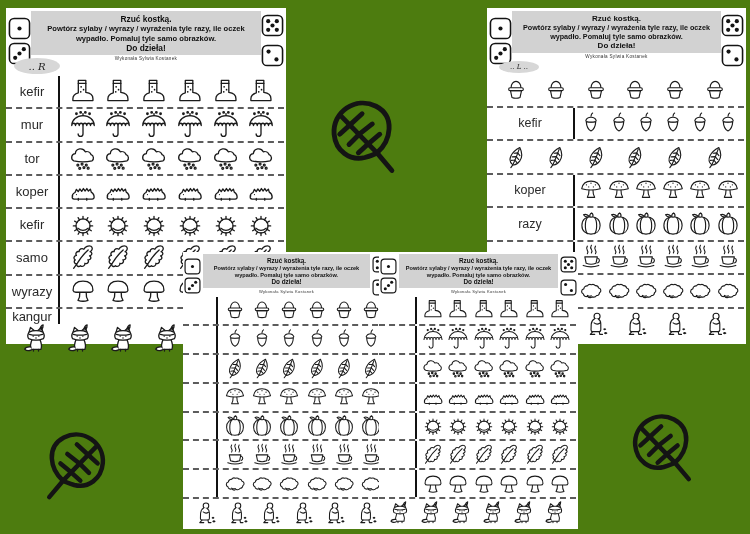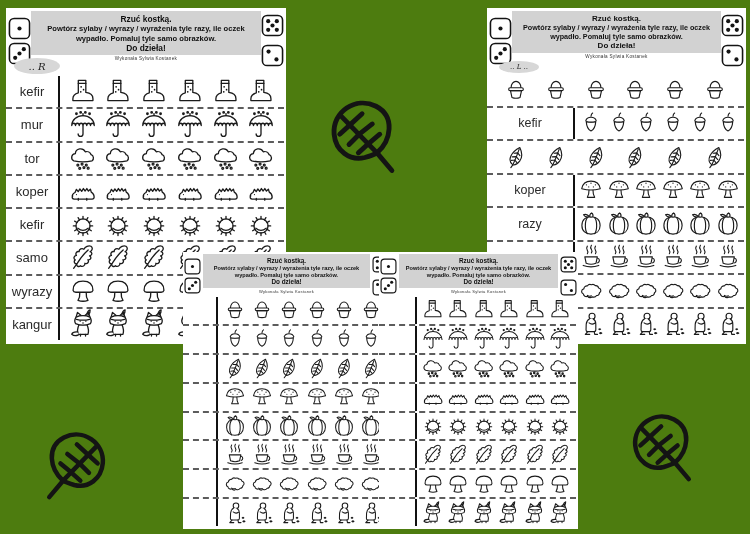--- a/index.html
+++ b/index.html
@@ -13,21 +13,21 @@
         padding:3px 4px 2px;line-height:1.22;white-space:nowrap;}
   .die{position:absolute;}
   .die svg{display:block;width:100%;height:100%;}
   .credit{text-align:center;color:#333;margin-top:1px;letter-spacing:.3px;}
   .oval{position:absolute;background:#d7d7d7;border-radius:50%;
         display:flex;align-items:center;justify-content:center;
         font-family:"DejaVu Serif",serif;font-style:italic;color:#222;}
   .oval:empty{display:none;}
   .rows{position:absolute;left:0;display:flex;flex-direction:column;}
   .row{flex:1;display:flex;align-items:stretch;border-bottom:2px dashed #5c5c5c;min-height:0;}
-  .row:last-child{border-bottom:none;}
+  .row:last-child{border-bottom:none;flex-direction:column;}
   .wlabel{flex:none;display:flex;align-items:center;justify-content:center;
           color:#2a2a2a;border-right:2.2px solid #111;}
   .cells{flex:1;display:flex;align-items:center;justify-content:space-evenly;padding:0 2px;min-width:0;}
   .cells svg{flex:none;display:block;}
   .pic *{stroke:#1b1b1b;stroke-width:1.4;stroke-linecap:round;stroke-linejoin:round;fill:none;}
   .pic .fw{fill:#ffffff;}
   .pic .fk{fill:#111111;stroke:none;}
 
   
   .ws-a{left:6px;top:8px;width:280px;height:336px;}

